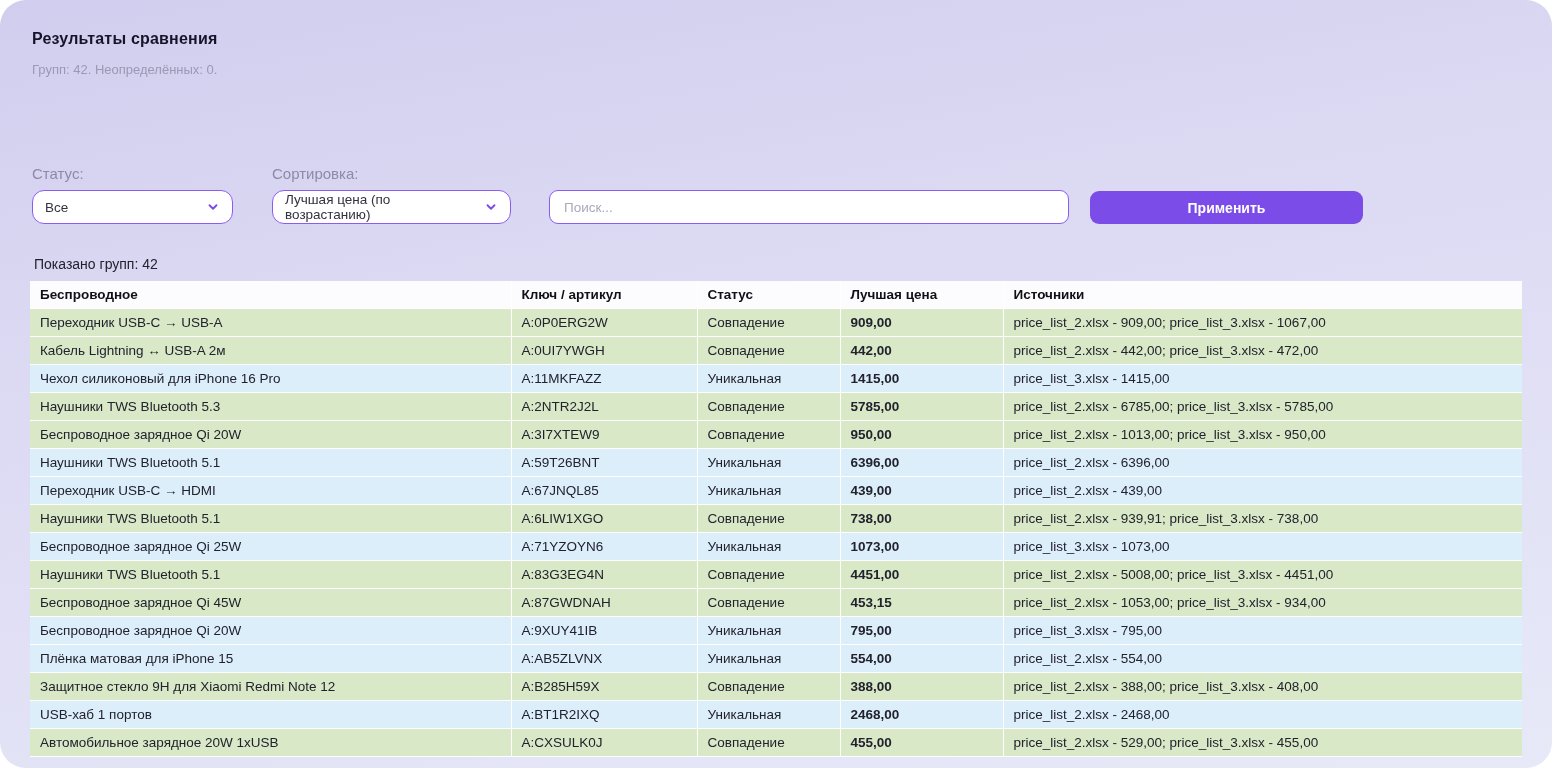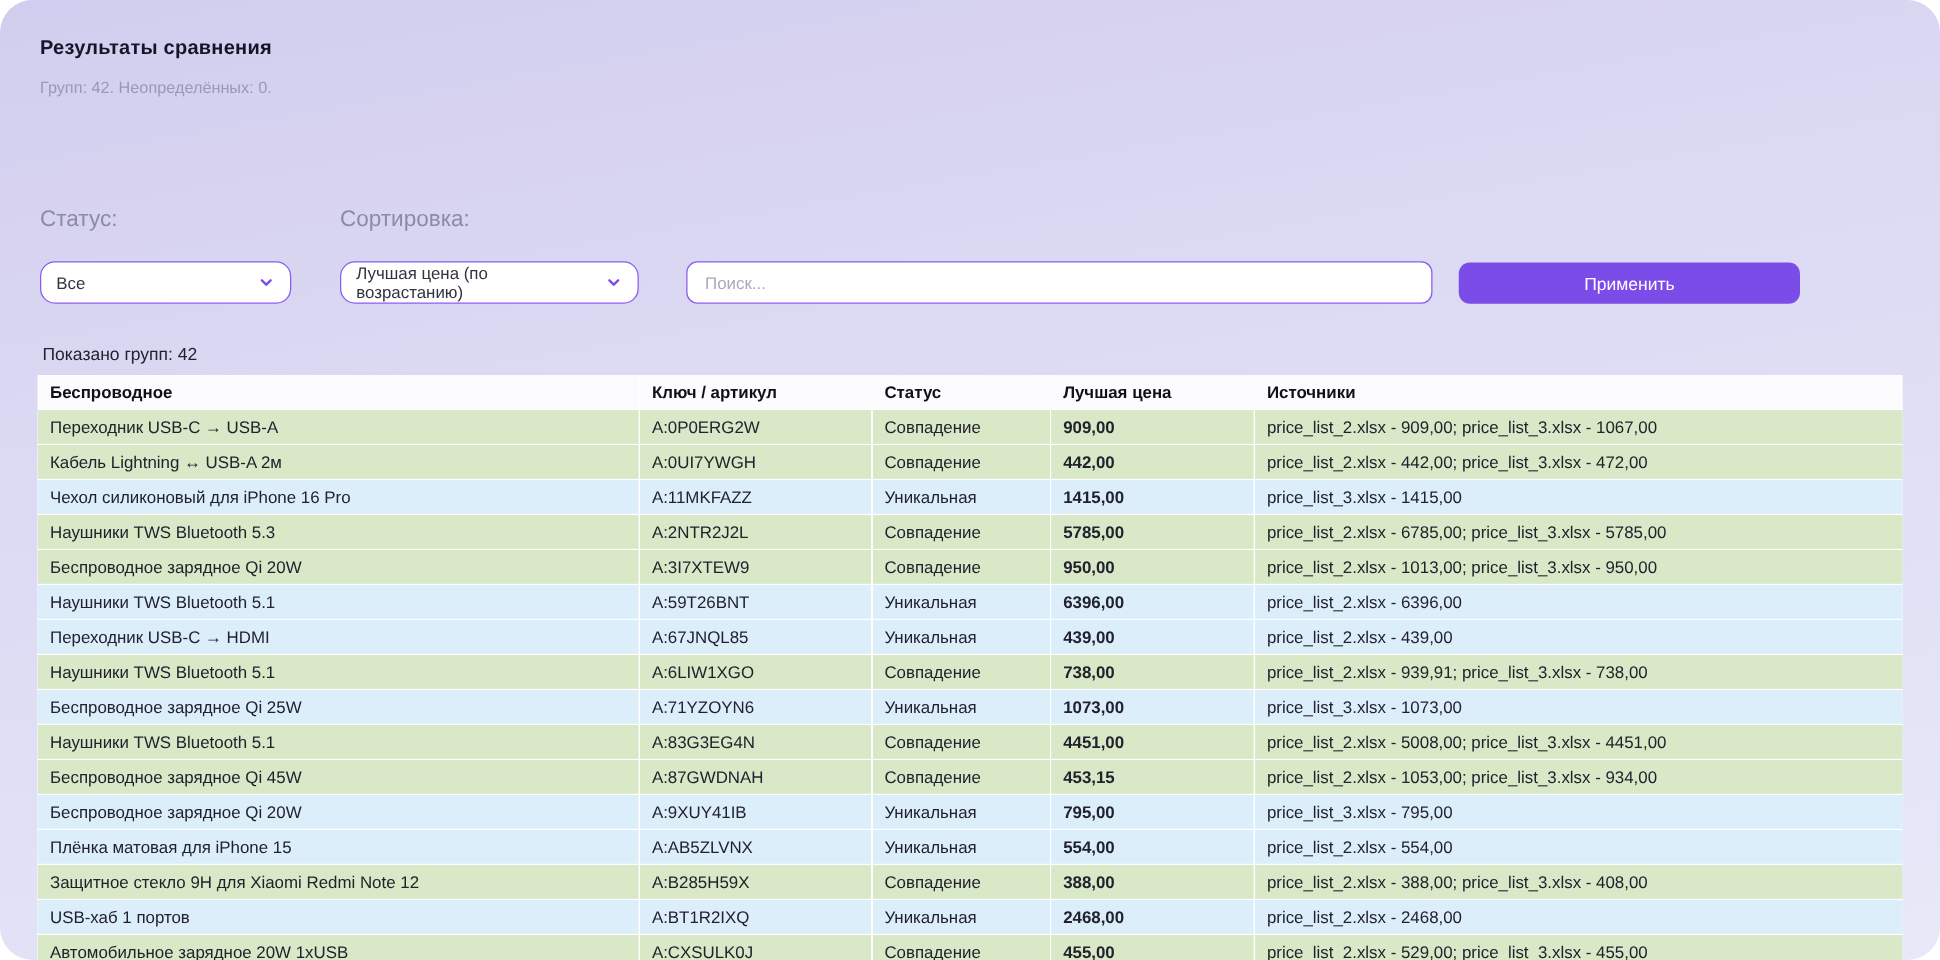--- a/index.html
+++ b/index.html
@@ -16,40 +16,40 @@
   .card{
     width:1552px;height:768px;border-radius:26px;overflow:hidden;
     background:linear-gradient(170deg,var(--bg-top) 0%,#dcd9f3 35%,var(--bg-bottom) 100%);
     position:relative;
   }
   .page-pad{padding:30px 30px 0 32px;}
   h1.page-title{font-size:16px;font-weight:700;color:#15152a;letter-spacing:.2px;}
   .subtitle{margin-top:14px;font-size:13px;color:#9a99b4;}
   .filters{display:flex;align-items:flex-end;margin-top:88px;}
   .filter-group{display:flex;flex-direction:column;}
-  .filter-label{font-size:18px;color:#8c8ba6;margin-bottom:23px;}
+  .filter-label{font-size:15px;color:#8c8ba6;margin-bottom:8px;}
   .select{
     height:34px;background:#ffffff;border:1.6px solid var(--accent-border);
     border-radius:12px;display:flex;align-items:center;justify-content:space-between;
     padding:0 12px;font-size:13.5px;color:#33323f;cursor:pointer;
   }
   .select .chevron{display:flex;align-items:center;margin-left:10px;}
   .sel-status{width:201px;}
   .sel-sort{width:239px;}
   .g-status{margin-right:39px;}
   .g-sort{margin-right:38px;}
   .search-input{
-    width:597px;height:34px;background:#ffffff;border:1.6px solid var(--accent-border);
+    width:520px;height:34px;background:#ffffff;border:1.6px solid var(--accent-border);
     border-radius:9px;padding:0 14px;font-size:13.5px;color:#33323f;outline:none;
     font-family:"Liberation Sans","DejaVu Sans",sans-serif;margin-right:21px;
   }
   .search-input::placeholder{color:#a9a8bc;}
   .apply-btn{
     width:273px;height:33px;background:var(--accent);color:#ffffff;border:none;
-    border-radius:9px;font-size:14px;font-weight:400;cursor:pointer;
+    border-radius:9px;font-size:14px;font-weight:700;cursor:pointer;
     font-family:"Liberation Sans","DejaVu Sans",sans-serif;
   }
   .shown{margin-top:32px;font-size:14px;color:#22222e;padding-left:2px;}
   .table-wrap{margin:9px 30px 0 30px;}
   table{width:100%;border-collapse:collapse;table-layout:fixed;background:#fdfdff;}
   th,td{
     text-align:left;padding:6px 10px;font-size:13.5px;color:#22222e;
     white-space:nowrap;overflow:hidden;text-overflow:ellipsis;
     border-bottom:1px solid rgba(255,255,255,.75);
   }

